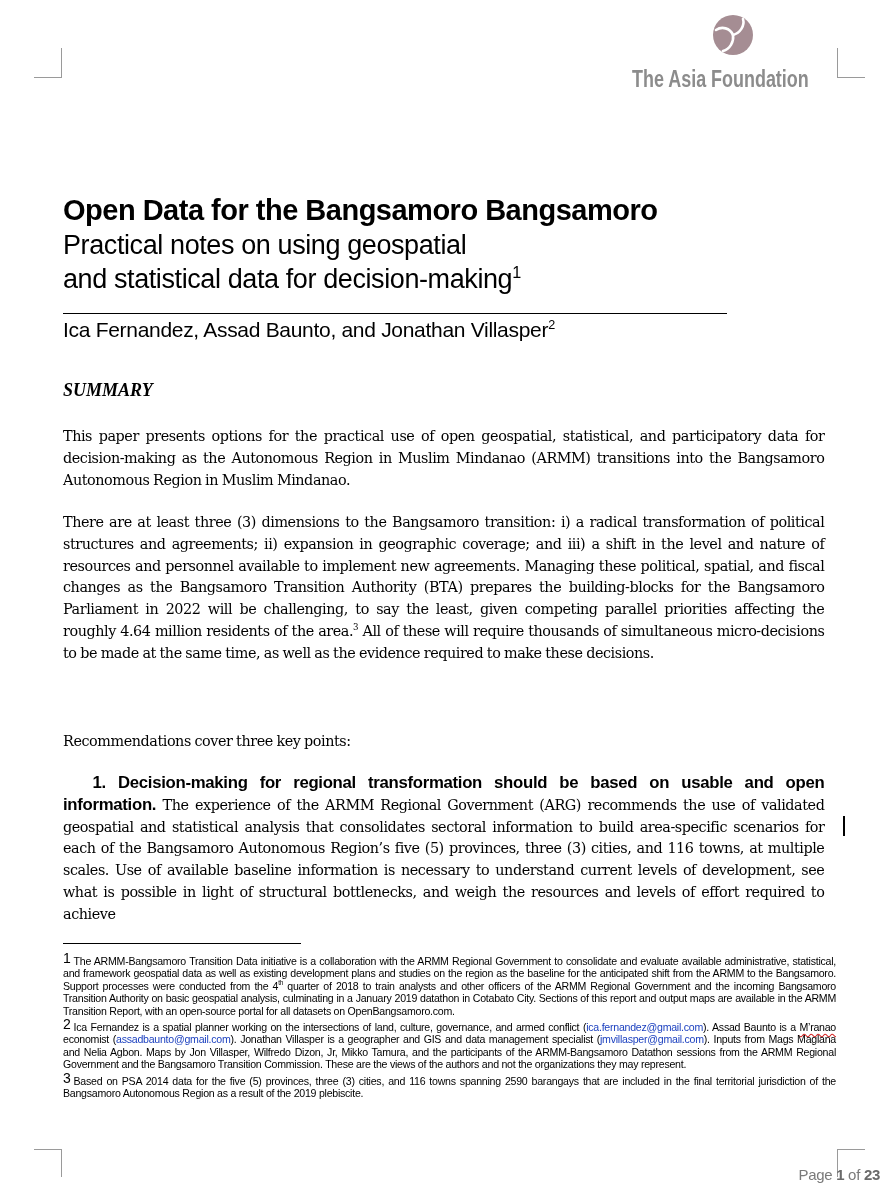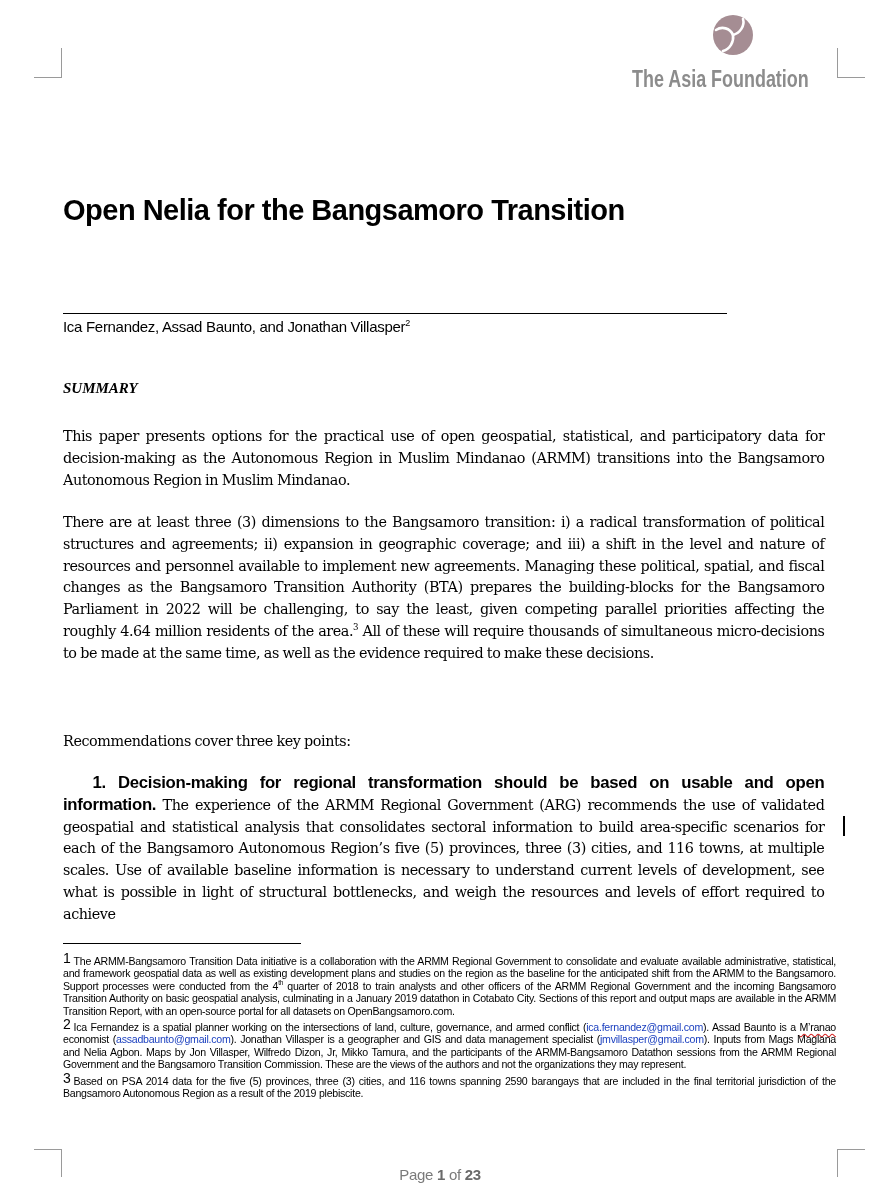--- a/index.html
+++ b/index.html
@@ -5,39 +5,39 @@
     html, body { margin: 0; padding: 0; background: #ffffff; }
     body { width: 880px; height: 1202px; position: relative; overflow: hidden; color: #000; }
     .crop { position: absolute; background: #9a9a9a; }
     .logo-circle { position: absolute; left: 712px; top: 14px; width: 42px; height: 42px; }
     .logo-text { position: absolute; left: 632px; top: 66px; font-family: "Liberation Sans", sans-serif; font-weight: bold; font-size: 23px; color: #8c8c8c; letter-spacing: 0px; transform: scaleX(0.78); transform-origin: left top; white-space: nowrap; }
     .title-block { position: absolute; left: 63px; top: 192px; width: 700px; font-family: "Liberation Sans", sans-serif; }
     .title-main { font-size: 29px; font-weight: bold; line-height: 36px; letter-spacing: -0.5px; }
     .title-sub { font-size: 27px; line-height: 34px; letter-spacing: -0.4px; }
     .title-sub sup, .authors sup { font-size: 60%; vertical-align: super; line-height: 0; }
     .rule { position: absolute; left: 63px; top: 313px; width: 664px; height: 1px; background: #000; }
-    .authors { position: absolute; left: 63px; top: 318px; font-family: "Liberation Sans", sans-serif; font-size: 15px; letter-spacing: -0.3px; }
-    .section-head { position: absolute; left: 63px; top: 380px; font-family: "Liberation Serif", serif; font-style: italic; font-weight: bold; font-size: 15px; }
+    .authors { position: absolute; left: 63px; top: 318px; font-family: "Liberation Sans", sans-serif; font-size: 21px; letter-spacing: -0.3px; }
+    .section-head { position: absolute; left: 63px; top: 380px; font-family: "Liberation Serif", serif; font-style: italic; font-weight: bold; font-size: 18px; }
     .body-text { position: absolute; left: 63px; width: 773px; font-family: "DejaVu Serif", serif; font-size: 14.6px; line-height: 21.8px; text-align: justify; letter-spacing: -0.45px; word-spacing: -0.5px; transform: scaleX(0.985); transform-origin: left top; }
     .body-text sup { font-size: 60%; vertical-align: super; line-height: 0; }
     .p1 { top: 425px; }
     .p2 { top: 511px; }
     .p3 { top: 730px; }
     .p4 { top: 772px; }
     .rec-lead { font-family: "Liberation Sans", sans-serif; font-weight: bold; font-size: 17px; letter-spacing: -0.3px; }
     .indent { display: inline-block; width: 30px; }
     .cursor { position: absolute; left: 843px; top: 816px; width: 2px; height: 20px; background: #000; }
     .fn-rule { position: absolute; left: 63px; top: 943px; width: 238px; height: 1px; background: #000; }
     .footnotes { position: absolute; left: 63px; top: 952px; width: 773px; font-family: "Liberation Sans", sans-serif; font-size: 10.6px; line-height: 12.4px; text-align: justify; letter-spacing: -0.25px; }
     .fn { margin: 0 0 1px 0; }
     .fn-num { font-size: 14px; vertical-align: 2px; margin-right: 3px; }
     .fn sup.th { font-size: 60%; vertical-align: super; line-height: 0; }
     .fn a { color: #1a3fbf; }
     .squiggle { text-decoration: underline wavy #d21e1e; text-underline-offset: 2px; }
-    .page-footer { position: absolute; left: 0; width: 880px; top: 1166px; text-align: center; font-family: "Liberation Sans", sans-serif; font-size: 15px; color: #7a7a7a; letter-spacing: -0.3px; }
+    .page-footer { position: absolute; left: 0; width: 880px; top: 1166px; text-align: right; font-family: "Liberation Sans", sans-serif; font-size: 15px; color: #7a7a7a; letter-spacing: -0.3px; }
     .page-footer b { font-weight: bold; color: #6a6a6a; }
   </style>
 </head>
 <body>
 
 <div class="crop" style="left:61px;top:48px;width:1px;height:29px;"></div>
 <div class="crop" style="left:34px;top:77px;width:28px;height:1px;"></div>
 <div class="crop" style="left:837px;top:48px;width:1px;height:29px;"></div>
 <div class="crop" style="left:837px;top:77px;width:28px;height:1px;"></div>
 <div class="crop" style="left:34px;top:1149px;width:28px;height:1px;"></div>
@@ -49,21 +49,25 @@
   <svg width="42" height="42" viewBox="0 0 42 42">
     <circle cx="21" cy="21" r="20" fill="#a58d93"></circle>
     <path d="M21 21 C 18 14, 10 12, 4 16" stroke="#fff" stroke-width="2.6" fill="none" stroke-linecap="round"></path>
     <path d="M21 21 C 28 19, 33 12, 31 5" stroke="#fff" stroke-width="2.6" fill="none" stroke-linecap="round"></path>
     <path d="M21 21 C 22 28, 18 35, 11 37" stroke="#fff" stroke-width="2.6" fill="none" stroke-linecap="round"></path>
   </svg>
 </div>
 <div class="logo-text">The Asia Foundation</div>
 
 <div class="title-block">
-  <div class="title-main">Open Nelia for the Bangsamoro Transition</div>
+  <div class="title-main">Open Data for the Bangsamoro Bangsamoro</div>
+  <div class="title-sub">
+    <span>Practical notes on using geospatial</span><br>
+    <span>and statistical data for decision-making</span><sup>1</sup>
+  </div>
 </div>
 
 <div class="rule"></div>
 
 <div class="authors">
   <span>Ica Fernandez, Assad Baunto, and Jonathan Villasper</span><sup>2</sup>
 </div>
 
 <div class="section-head">SUMMARY</div>
 

